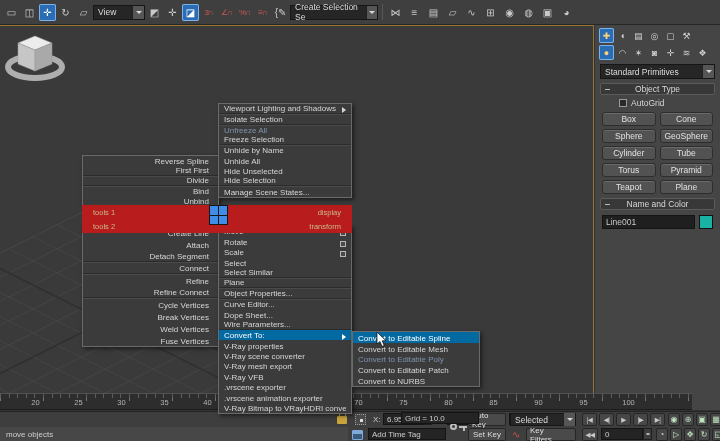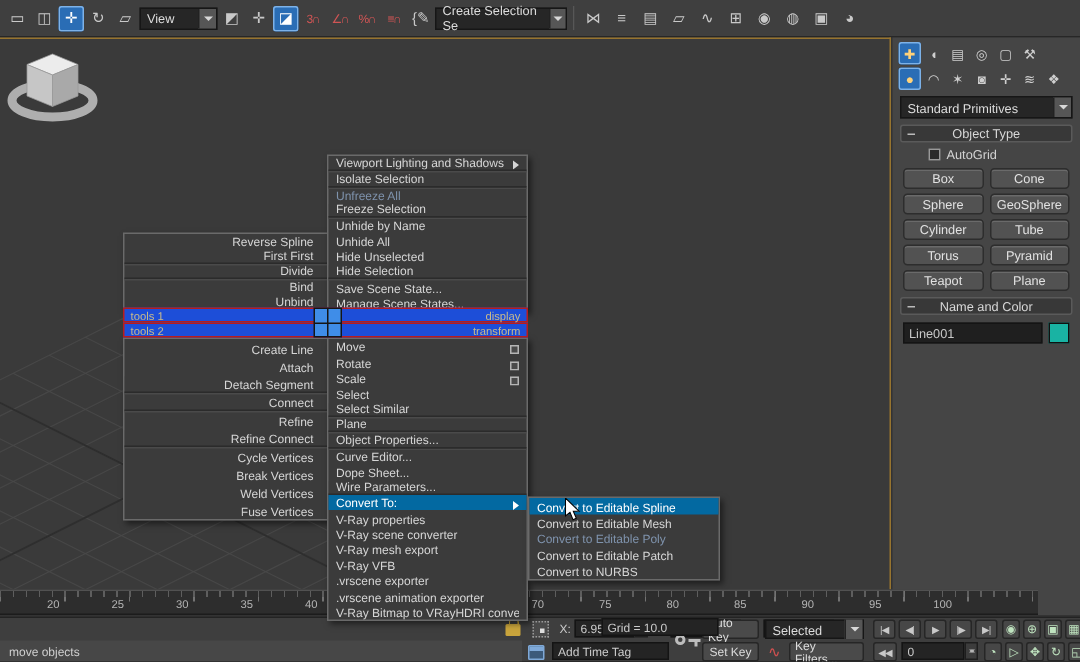--- a/index.html
+++ b/index.html
@@ -65,22 +65,22 @@
   .menu.q-ur .mi{height:10.3px;}
   .menu.q-ul{left:82px;top:155px;width:137px;}
   .menu.q-ul .mi{height:10px;justify-content:flex-end;padding-right:9px;}
   .menu.q-ll{left:82px;top:225px;width:137px;}
   .menu.q-ll .mi{height:12px;justify-content:flex-end;padding-right:9px;}
   .menu.q-lr{left:218px;top:225px;width:134px;}
   .menu.q-lr .mi{height:10.4px;}
   .menu.q-sub{left:352px;top:331px;width:128px;}
   .menu.q-sub .mi{height:10.8px;}
   .qhdrs{position:absolute;left:82px;top:205px;width:270px;z-index:21;}
-  .qhdr-bar{display:flex;justify-content:space-between;align-items:center;height:10px;background:#1d4ed8;
-    border:1px solid #b91c1c;font-size:7.5px;color:#c9ba8c;padding:0 4px;}
+  .qhdr-bar{display:flex;justify-content:space-between;align-items:center;height:10px;background:#a21caf;
+    border:7px solid #b91c1c;font-size:7.5px;color:#c9ba8c;padding:0 4px;}
   .qcenter{position:absolute;left:209px;top:205px;width:19px;height:20px;background:#161616;
     display:grid;grid-template-columns:1fr 1fr;grid-template-rows:1fr 1fr;gap:1px;padding:1px;z-index:22;}
   .qcenter span{background:#3f8de8;}
   .cursor{position:absolute;left:376px;top:332px;z-index:40;}
 
   
   .trackbar{position:absolute;left:0;top:393px;width:692px;height:17px;background:#2d2d2d;
     border-top:1px solid #515151;border-bottom:1px solid #1c1c1c;z-index:5;
     background-image:repeating-linear-gradient(90deg,#5e5e5e 0 1px,transparent 1px 8.6px),
                      repeating-linear-gradient(90deg,#737373 0 1px,transparent 1px 43px);
@@ -374,24 +374,20 @@
     </div>
       <div class="mi">
       <span class="lbl">Hide Unselected</span>
 
     </div>
       <div class="mi sep-after">
       <span class="lbl">Hide Selection</span>
 
     </div>
       <div class="mi">
-      <span class="lbl">Save Scene State...</span>
-
-    </div>
-      <div class="mi">
       <span class="lbl">Manage Scene States...</span>
 
     </div>
     </div>
 
   <div class="qhdrs">
     <div class="qhdr-bar">
       <span>tools 1</span>
       <span>display</span>
     </div>

